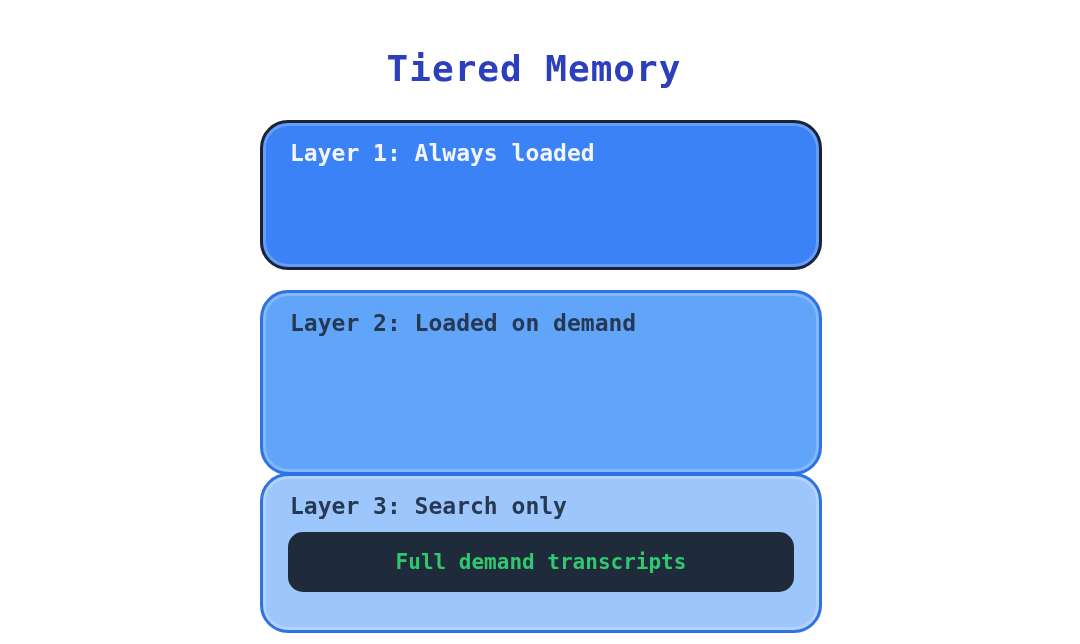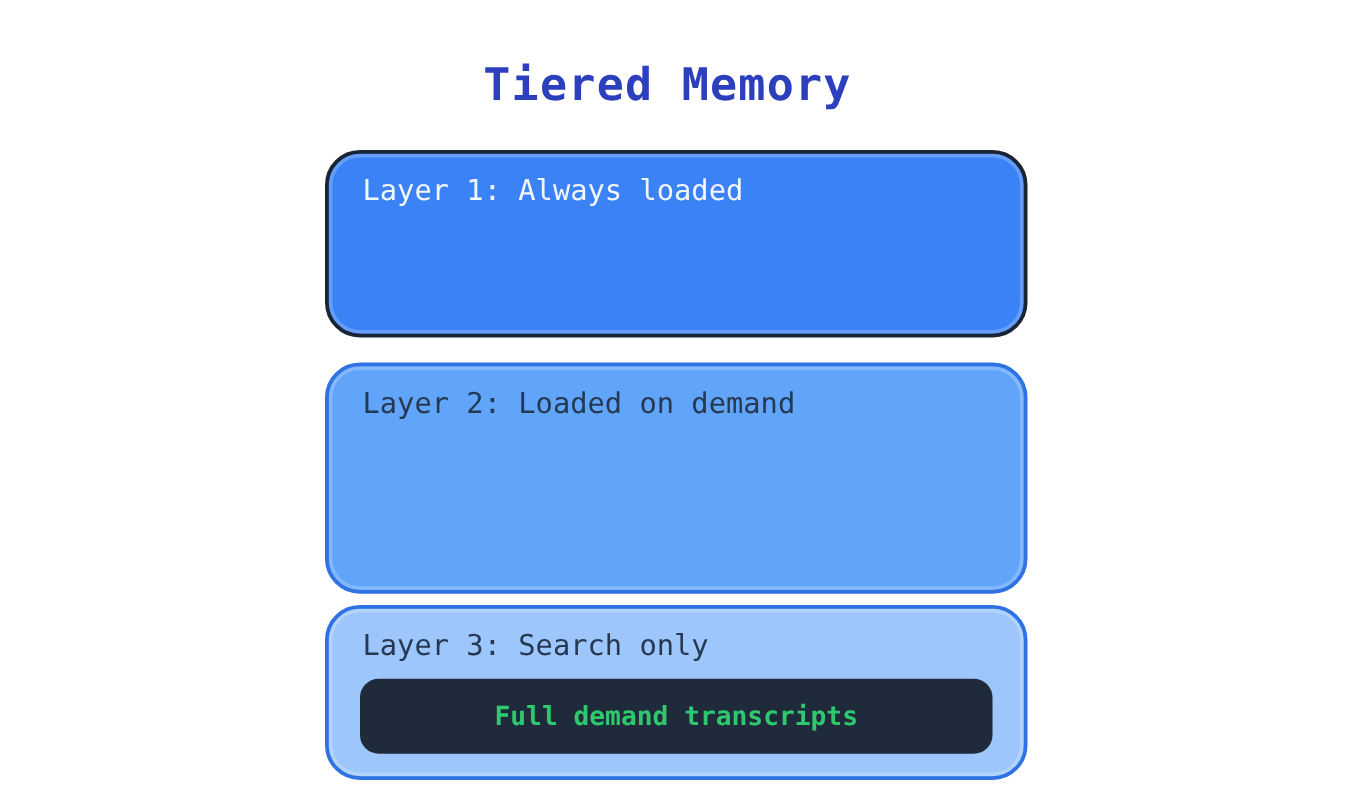--- a/index.html
+++ b/index.html
@@ -42,32 +42,32 @@
     background: var(--layer1-bg, #3b82f6);
     border: 3px solid var(--layer1-border, #192435);
   }
   .layer-2 {
     top: 290px;
     height: 185px;
     background: var(--layer2-bg, #60a5fa);
     border: 3px solid var(--blue-border, #2f72e4);
   }
   .layer-3 {
-    top: 484px;
-    height: 140px;
+    top: 473px;
+    height: 160px;
     background: var(--layer3-bg, #9dc7fc);
     border: 3px solid var(--blue-border, #2f72e4);
   }
 
   .layer-label {
     position: absolute;
     left: 27px;
     top: 17px;
     font-size: 23px;
-    font-weight: normal;
+    font-weight: bold;
     white-space: nowrap;
   }
   .label-light { color: var(--light-text, #f2f6fc); }
   .label-dark  { color: var(--navy-text, #263852); }
 
   .dark-box {
     background: var(--dark-box, #1f2a3a);
     border-radius: 15px;
     display: flex;
     align-items: center;

